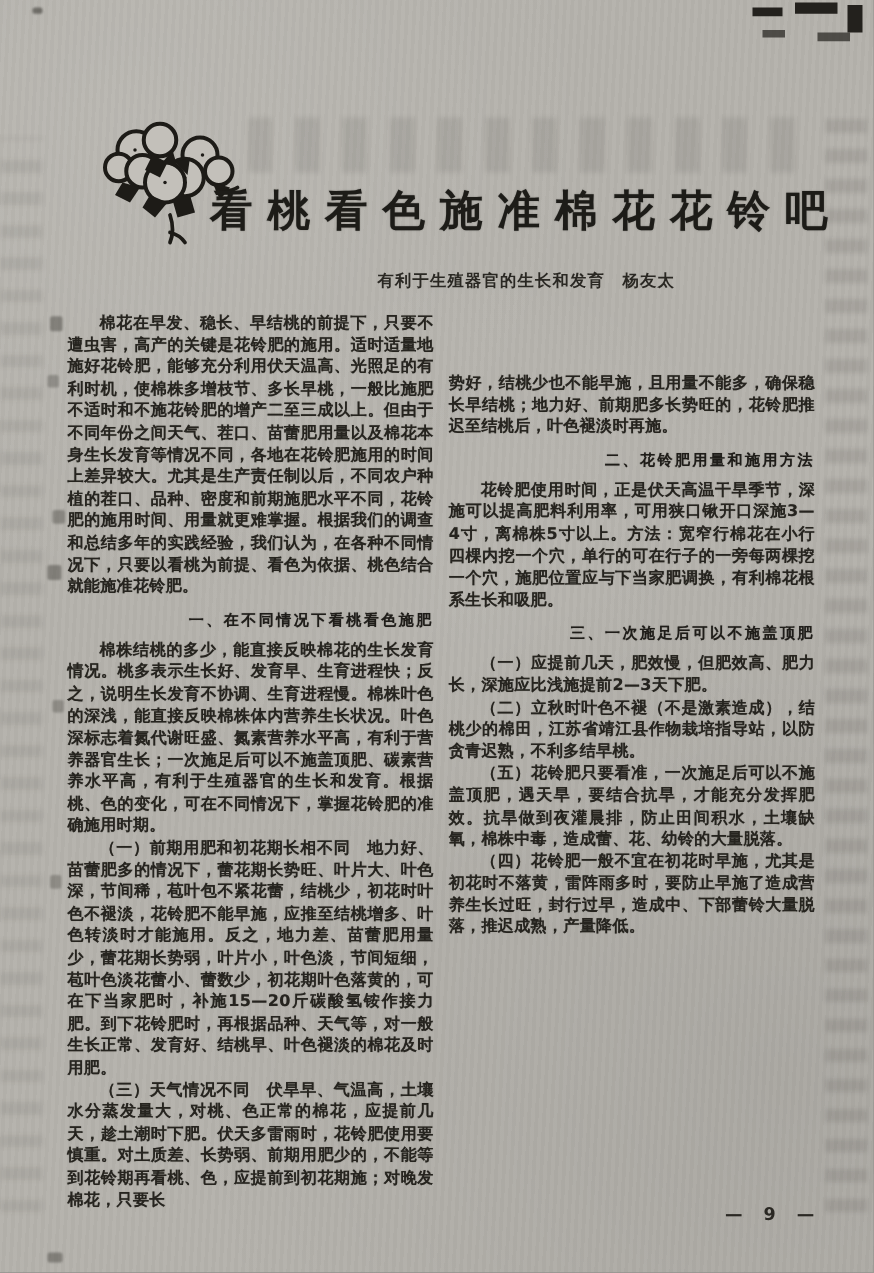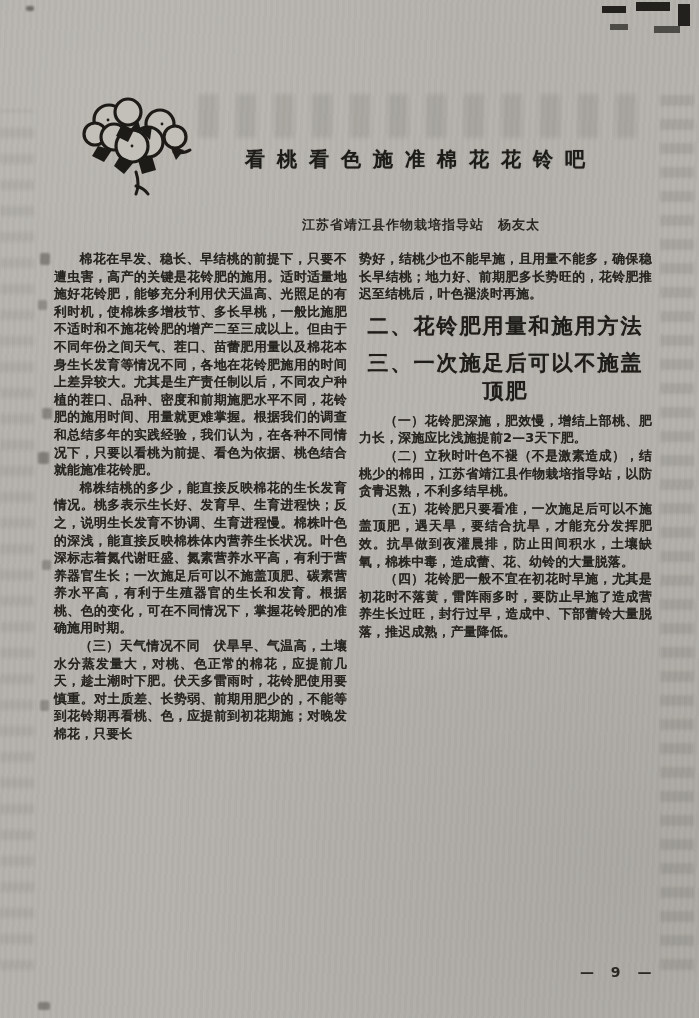--- a/index.html
+++ b/index.html
@@ -10,43 +10,43 @@
       radial-gradient(circle at 15% 10%, rgba(255,255,255,0.07), transparent 35%),
       radial-gradient(circle at 90% 85%, rgba(0,0,0,0.06), transparent 45%),
       radial-gradient(circle at 55% 45%, rgba(255,255,255,0.04), transparent 40%),
       repeating-linear-gradient(93deg, rgba(0,0,0,0.018) 0 3px, rgba(255,255,255,0.018) 3px 6px);
     font-family:"DejaVu Sans",sans-serif;
     color:#24221e;
   }
   .title{
     position:absolute;left:168px;top:146px;width:506px;margin:0;
     text-align:center;font-family:"DejaVu Serif",serif;
-    font-size:20px;font-weight:bold;letter-spacing:12px;white-space:nowrap;
+    font-size:34px;font-weight:bold;letter-spacing:12px;white-space:nowrap;
     color:#1d1c18;text-shadow:0 0 1px rgba(30,30,26,0.55);
   }
   .byline{
     position:absolute;left:168px;top:216px;width:506px;margin:0;
     text-align:center;font-size:13px;font-weight:bold;letter-spacing:1px;
     color:#2a2823;
   }
   .columns{
     position:absolute;left:54px;top:250px;width:598px;height:746px;
     display:flex;gap:12px;
   }
   .col{flex:1 1 0;min-width:0;}
   .para{
     margin:0;text-indent:2em;text-align:justify;
     font-size:12.8px;line-height:17.6px;font-weight:600;
     letter-spacing:0.3px;color:#26241f;
     text-shadow:0 0 0.6px rgba(35,33,28,0.5);
   }
-  .para.noindent{text-indent:0;}
+  .para.noindent{text-indent:0;margin-top:48px;}
   .sec-heading{
-    margin:9px 0 7px;text-align:center;
-    font-size:21px;font-weight:bold;letter-spacing:2px;color:#1f1d19;
+    margin:9px 0 7px;text-align:right;
+    font-size:12px;font-weight:bold;letter-spacing:2px;color:#1f1d19;
     text-shadow:0 0 0.7px rgba(30,28,24,0.55);
   }
   .page-number{
     position:absolute;left:580px;top:964px;width:100px;margin:0;
     font-size:14px;font-weight:bold;letter-spacing:6px;color:#2a2823;
   }
   .illustration{position:absolute;left:78px;top:90px;width:118px;height:112px;}
   
   .ghost-band{
     position:absolute;left:198px;top:94px;width:452px;height:44px;
@@ -124,33 +124,36 @@
 
     <g fill="#1d1b17">
       <circle cx="30" cy="30" r="1.4"></circle>
         <circle cx="84" cy="34" r="1.4"></circle>
       <circle cx="54" cy="56" r="1.4"></circle>
         <circle cx="70" cy="52" r="1.2"></circle>
     </g>
   </svg>
 
   <h1 class="title">看桃看色施准棉花花铃吧</h1>
-  <p class="byline">江苏省靖江县作物栽培指导站　杨友太</p>
+  <p class="byline">有利于生殖器官的生长和发育　杨友太</p>
 
   <div class="columns">
     <div class="col">
         <p class="para">棉花在早发、稳长、早结桃的前提下，只要不遭虫害，高产的关键是花铃肥的施用。适时适量地施好花铃肥，能够充分利用伏天温高、光照足的有利时机，使棉株多增枝节、多长早桃，一般比施肥不适时和不施花铃肥的增产二至三成以上。但由于不同年份之间天气、茬口、苗蕾肥用量以及棉花本身生长发育等情况不同，各地在花铃肥施用的时间上差异较大。尤其是生产责任制以后，不同农户种植的茬口、品种、密度和前期施肥水平不同，花铃肥的施用时间、用量就更难掌握。根据我们的调查和总结多年的实践经验，我们认为，在各种不同情况下，只要以看桃为前提、看色为依据、桃色结合就能施准花铃肥。</p>
+        <h3 class="sec-heading">一、在不同情况下看桃看色施肥</h3>
         <p class="para">棉株结桃的多少，能直接反映棉花的生长发育情况。桃多表示生长好、发育早、生育进程快；反之，说明生长发育不协调、生育进程慢。棉株叶色的深浅，能直接反映棉株体内营养生长状况。叶色深标志着氮代谢旺盛、氮素营养水平高，有利于营养器官生长；一次施足后可以不施盖顶肥、碳素营养水平高，有利于生殖器官的生长和发育。根据桃、色的变化，可在不同情况下，掌握花铃肥的准确施用时期。</p>
+        <p class="para">（一）前期用肥和初花期长相不同　地力好、苗蕾肥多的情况下，蕾花期长势旺、叶片大、叶色深，节间稀，苞叶包不紧花蕾，结桃少，初花时叶色不褪淡，花铃肥不能早施，应推至结桃增多、叶色转淡时才能施用。反之，地力差、苗蕾肥用量少，蕾花期长势弱，叶片小，叶色淡，节间短细，苞叶色淡花蕾小、蕾数少，初花期叶色落黄的，可在下当家肥时，补施15—20斤碳酸氢铵作接力肥。到下花铃肥时，再根据品种、天气等，对一般生长正常、发育好、结桃早、叶色褪淡的棉花及时用肥。</p>
         <p class="para">（三）天气情况不同　伏旱早、气温高，土壤水分蒸发量大，对桃、色正常的棉花，应提前几天，趁土潮时下肥。伏天多雷雨时，花铃肥使用要慎重。对土质差、长势弱、前期用肥少的，不能等到花铃期再看桃、色，应提前到初花期施；对晚发棉花，只要长</p>
       </div>
     <div class="col">
         <p class="para noindent">势好，结桃少也不能早施，且用量不能多，确保稳长早结桃；地力好、前期肥多长势旺的，花铃肥推迟至结桃后，叶色褪淡时再施。</p>
         <h3 class="sec-heading">二、花铃肥用量和施用方法</h3>
+        <p class="para">花铃肥使用时间，正是伏天高温干旱季节，深施可以提高肥料利用率，可用狭口锹开口深施3—4寸，离棉株5寸以上。方法：宽窄行棉花在小行四棵内挖一个穴，单行的可在行子的一旁每两棵挖一个穴，施肥位置应与下当家肥调换，有利棉花根系生长和吸肥。</p>
         <h3 class="sec-heading">三、一次施足后可以不施盖顶肥</h3>
-        <p class="para">（一）花铃肥深施，肥效慢，增结上部桃、肥力长，深施应比浅施提前2—3天下肥。</p>
+        <p class="para">（一）应提前几天，肥效慢，但肥效高、肥力长，深施应比浅施提前2—3天下肥。</p>
         <p class="para">（二）立秋时叶色不褪（不是激素造成），结桃少的棉田，江苏省靖江县作物栽培指导站，以防贪青迟熟，不利多结早桃。</p>
         <p class="para">（五）花铃肥只要看准，一次施足后可以不施盖顶肥，遇天旱，要结合抗旱，才能充分发挥肥效。抗旱做到夜灌晨排，防止田间积水，土壤缺氧，棉株中毒，造成蕾、花、幼铃的大量脱落。</p>
         <p class="para">（四）花铃肥一般不宜在初花时早施，尤其是初花时不落黄，雷阵雨多时，要防止早施了造成营养生长过旺，封行过早，造成中、下部蕾铃大量脱落，推迟成熟，产量降低。</p>
       </div>
   </div>
 
   <p class="page-number">— 9 —</p>
 </div>
 
 </body></html>

